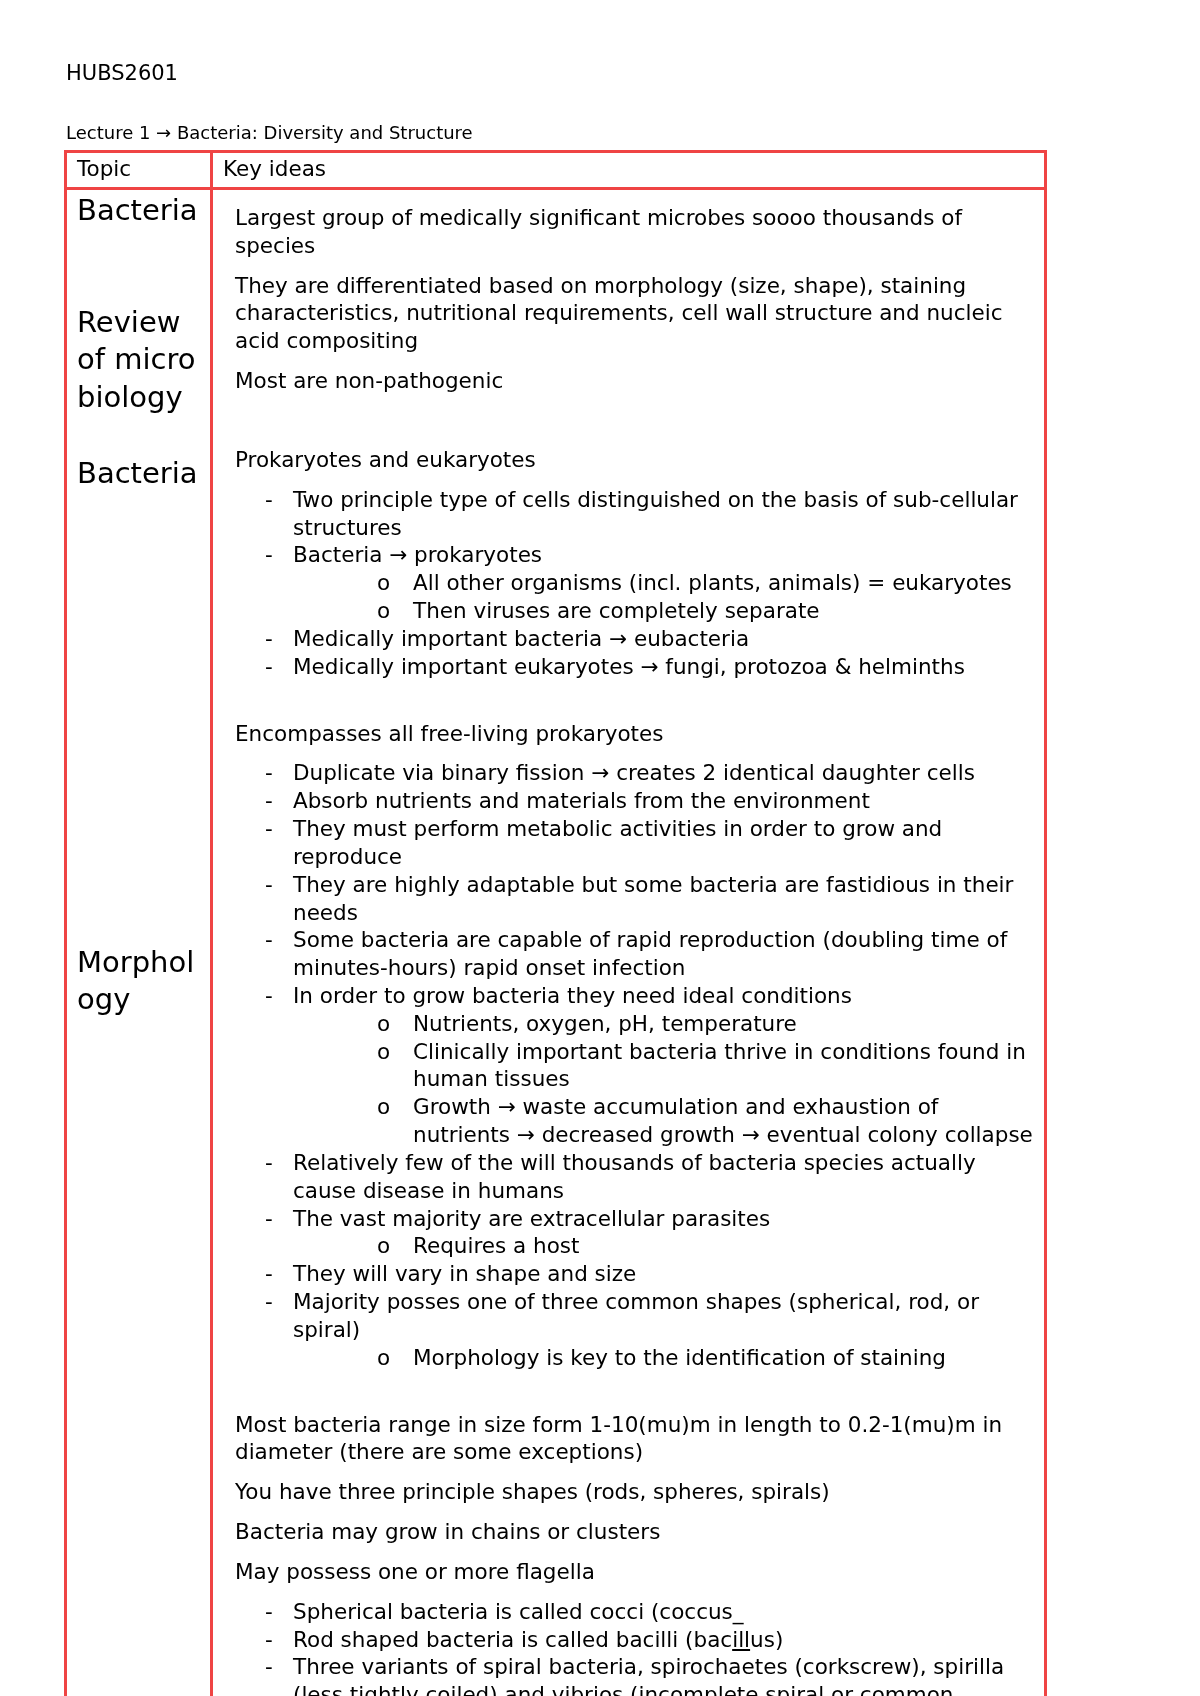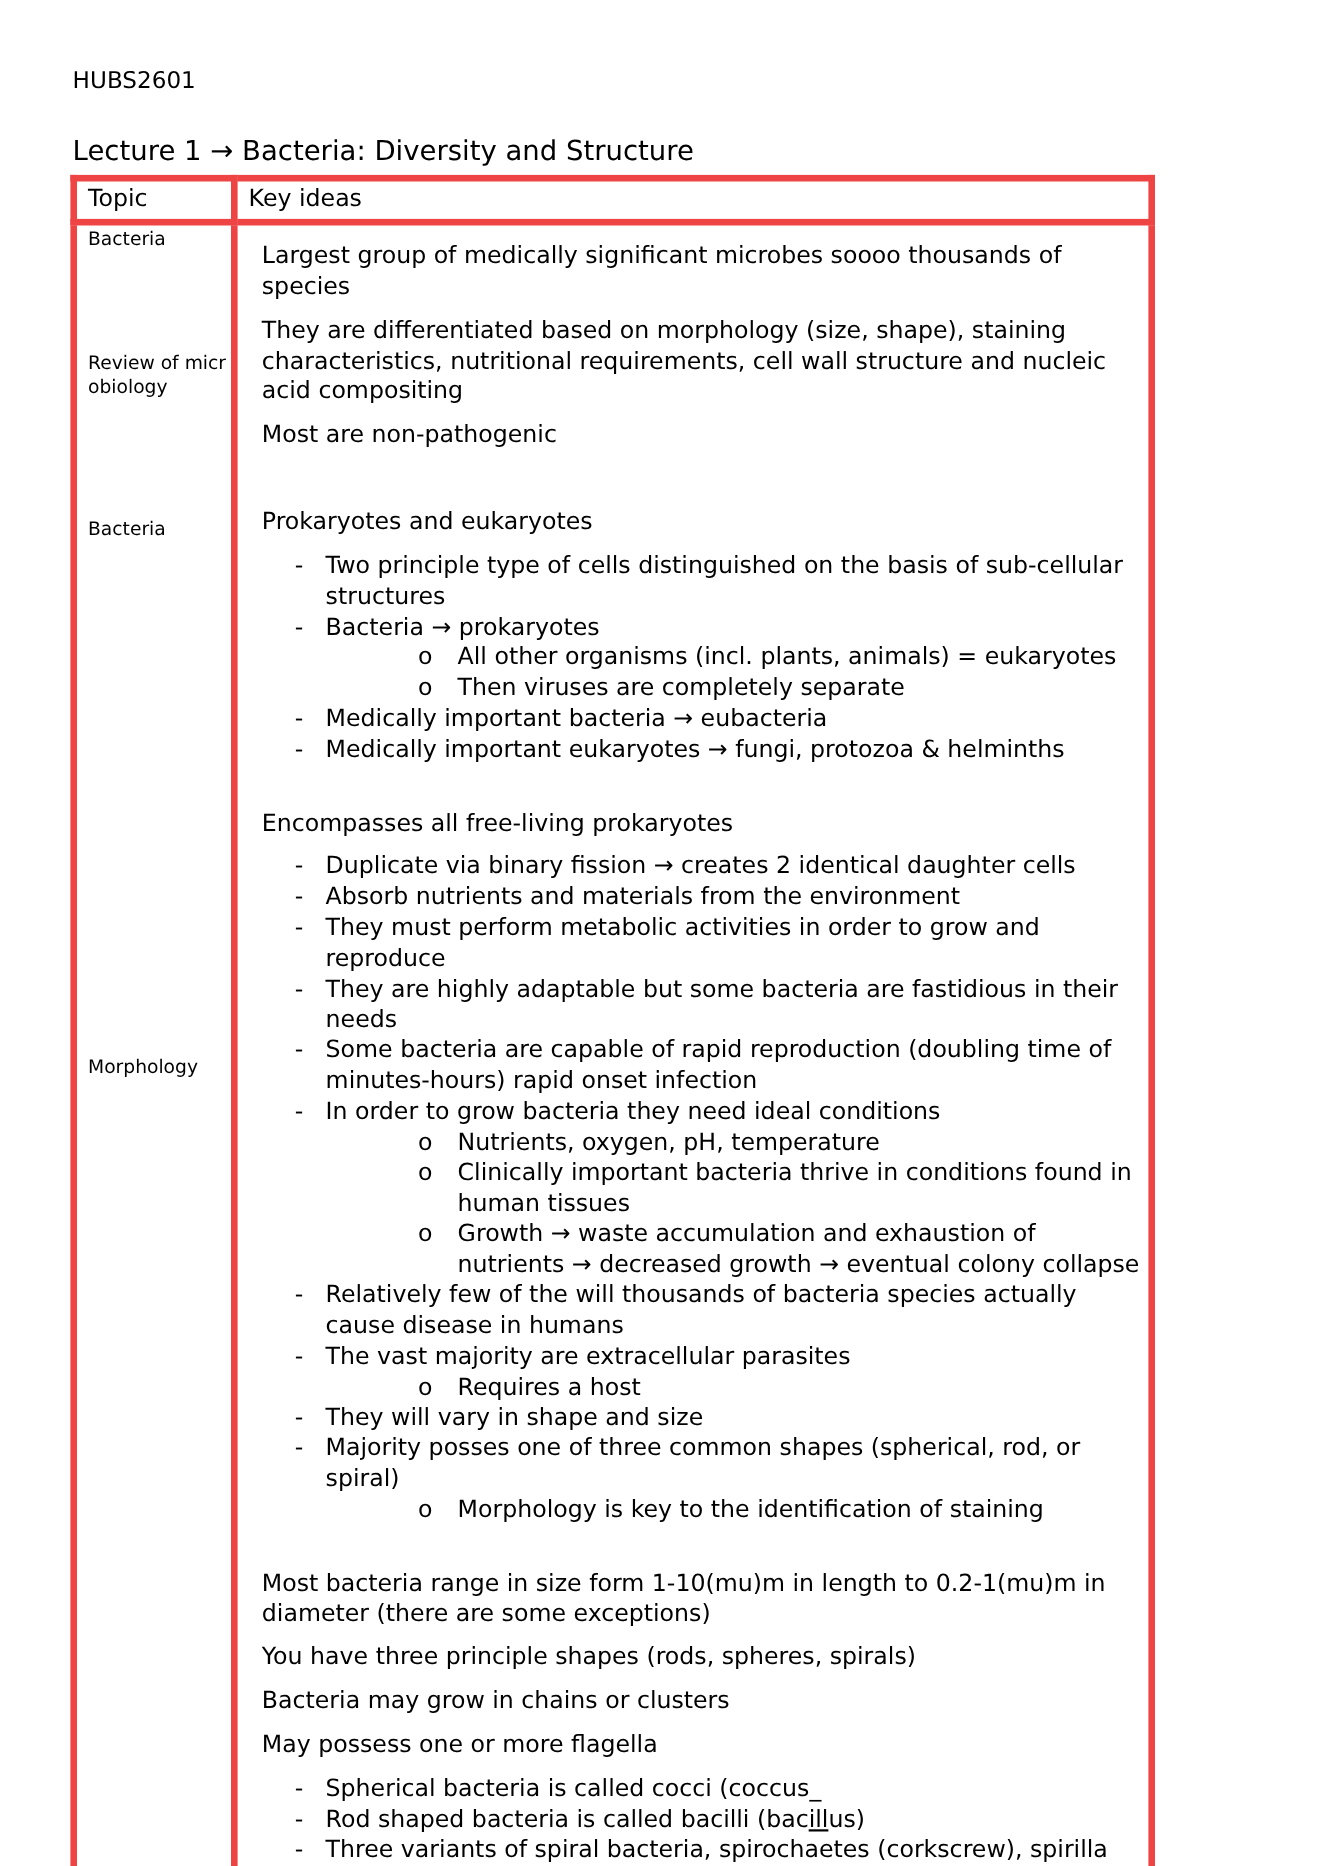--- a/index.html
+++ b/index.html
@@ -19,45 +19,45 @@
     min-height: 1696px;
     padding: 0;
     box-sizing: border-box;
   }
   .doc-header {
     font-size: 21px;
     line-height: 1.32;
     padding: 60px 0 0 66px;
   }
   .doc-subheader {
-    font-size: 25px;
+    font-size: 18px;
     line-height: 1.3;
     padding: 33px 0 6px 66px;
   }
   table.notes {
     border-collapse: collapse;
     width: 980px;
     margin-left: 64px;
     table-layout: fixed;
   }
   table.notes td, table.notes th {
-    border: 6px solid #ef4444;
+    border: 3px solid #ef4444;
     vertical-align: top;
     padding: 2px 8px 4px 10px;
     font-weight: normal;
     text-align: left;
   }
   col.topic-col { width: 146px; }
   col.ideas-col { width: 834px; }
   .cell-text {
     font-size: 21.5px;
     line-height: 1.295;
   }
   .topic-label {
-    font-size: 17px;
+    font-size: 29px;
     line-height: 1.295;
     word-break: break-all;
   }
   .topic-stack {
     position: relative;
     height: 100%;
   }
   .para {
     margin: 12px;
   }

